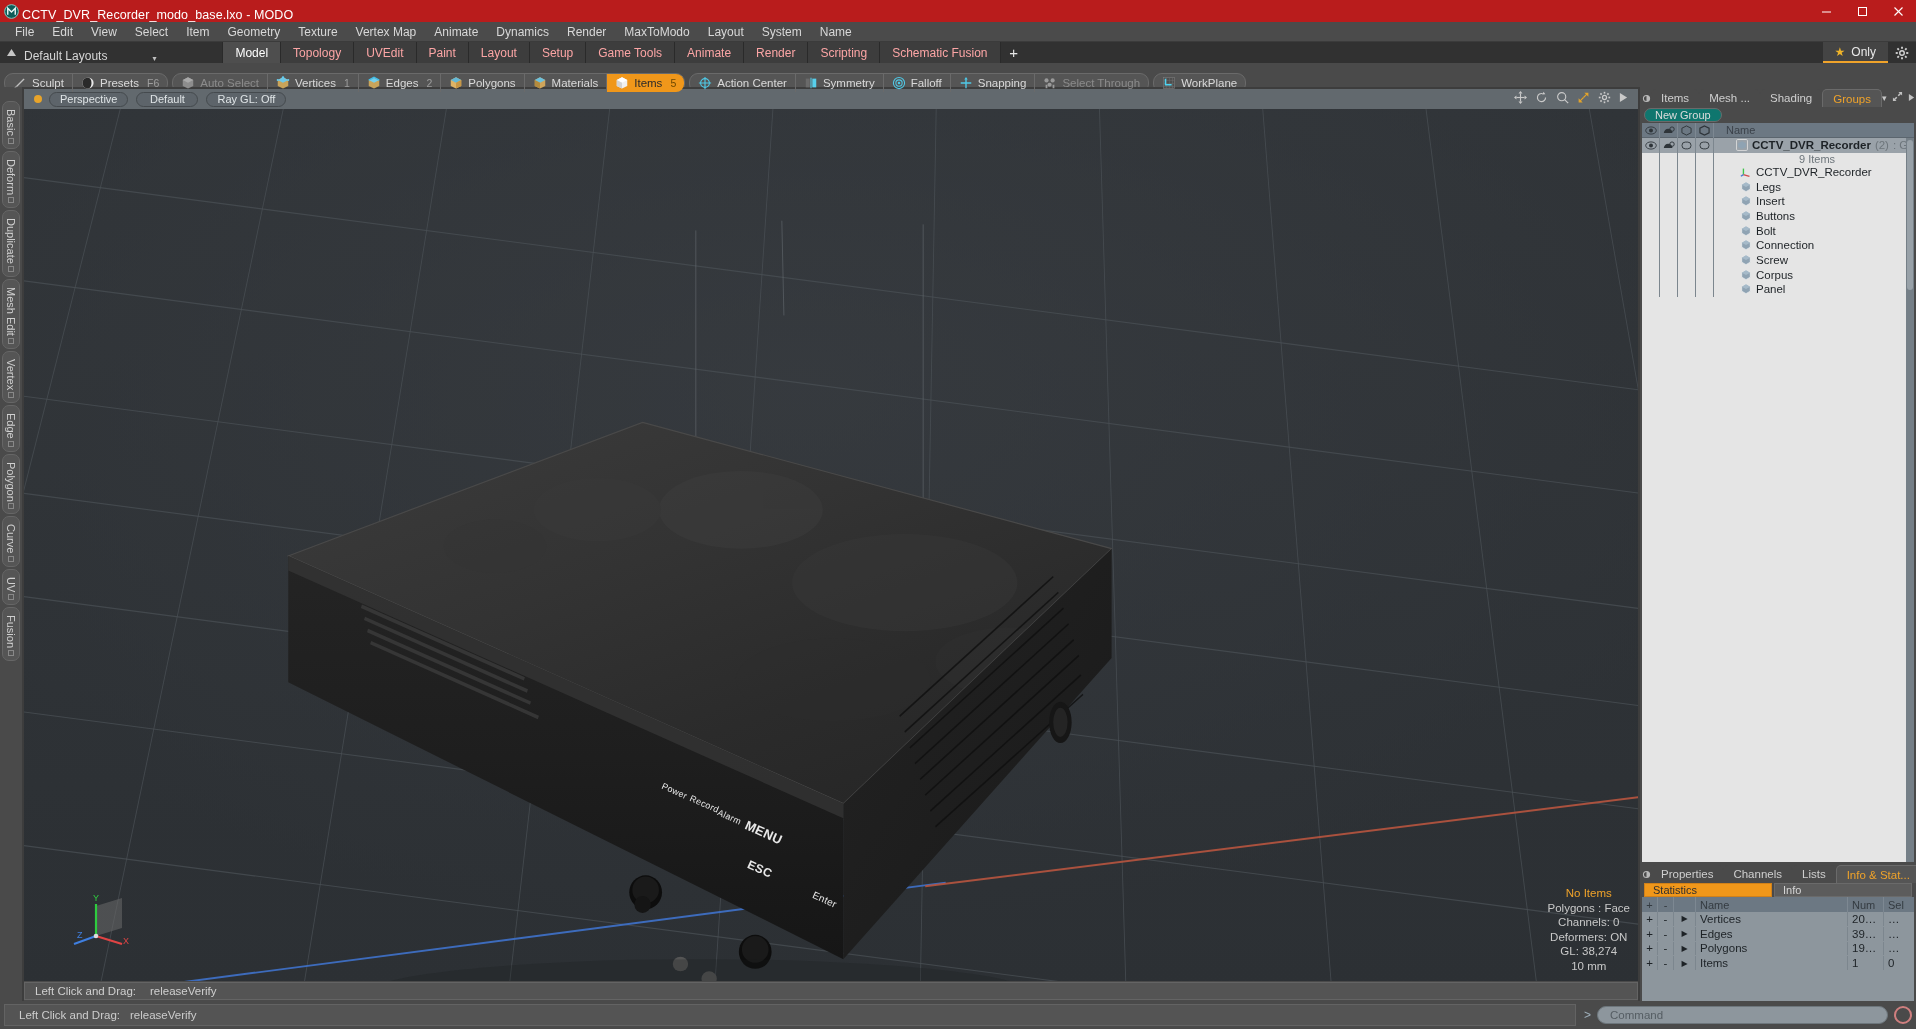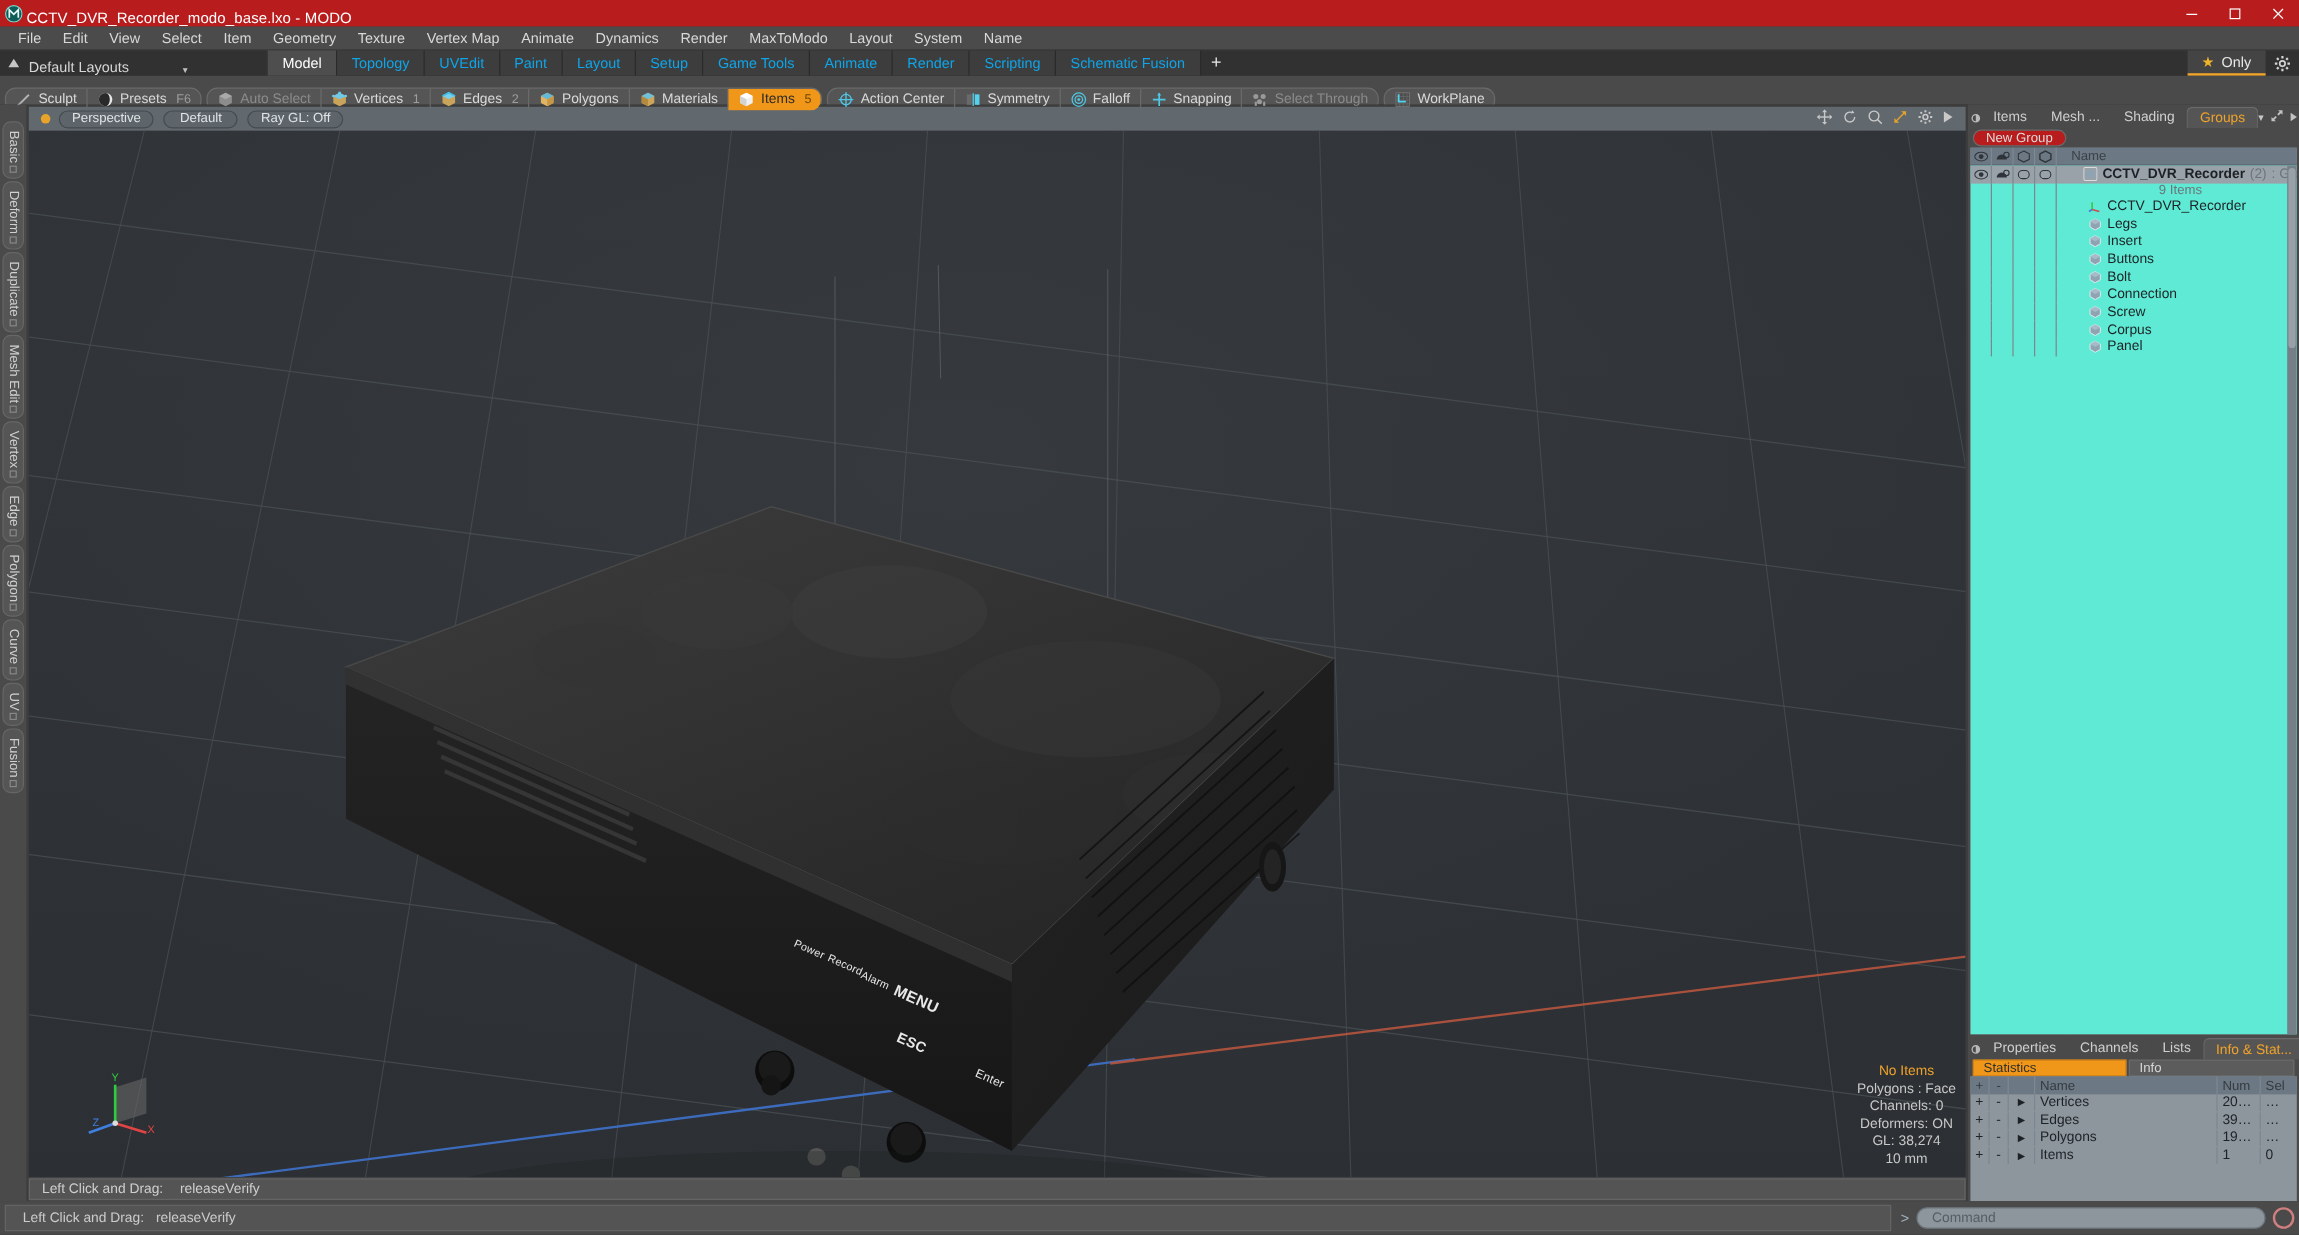--- a/index.html
+++ b/index.html
@@ -30,21 +30,21 @@
   }
   .menu-item{ padding:0 9px; height:20px; line-height:20px; font-size:12px; color:#d8d8d8; white-space:nowrap; }
 
   
   .layoutbar{ height:21px; background:#313131; display:flex; align-items:stretch; flex:0 0 21px; position:relative; }
   .ll-arrow{ width:22px; display:flex; align-items:center; justify-content:center; color:#bdbdbd; }
   .ll-name{ display:flex; align-items:flex-end; padding:0 12px 0 2px; font-size:12px; color:#d6d6d6; white-space:nowrap;gap:40px;}
   .ll-name .carat{ margin-left:5px; font-size:8px; color:#c0c0c0; }
   .lay-tabs{ display:flex; align-items:stretch; margin-left:54px; }
   .lay-tab{
-    padding:0 12px; display:flex; align-items:center; font-size:12px; color:#0ea5e9;
+    padding:0 12px; display:flex; align-items:center; font-size:12px; color:#fca5a5;
     background:#3d3d3d; border-right:1px solid #2a2a2a; white-space:nowrap;
   }
   .lay-tab:first-child{ border-left:1px solid #2a2a2a; }
   .lay-tab.active{ background:#4e4e4e; color:#ffffff; }
   .lay-plus{ width:26px; display:flex; align-items:center; justify-content:center; color:#e6e6e6; font-size:15px; }
   .lay-right{ margin-left:auto; display:flex; align-items:stretch; }
   .only-btn{
     display:flex; align-items:center; gap:6px; padding:0 12px; background:#444;
     border-bottom:2px solid #f0a32a; font-size:12px; color:#e8e8e8;
   }
@@ -114,28 +114,28 @@
   .ptab{
     font-size:11.5px; color:#cfcfcf; padding:0 10px; display:flex; align-items:center;
     border-radius:5px 5px 0 0; background:#4a4a4a; white-space:nowrap;
   }
   .ptab.active{ background:#555; color:#f0a32a; border:1px solid #6a6a6a; border-bottom:none; }
   .ptab-dot{ width:16px; display:flex; align-items:center; justify-content:center; }
   .ptabs-right{ margin-left:auto; display:flex; align-items:center; gap:5px; padding-right:3px; color:#c6c6c6; }
 
   .newgrp-row{ height:16px; background:#4a4a4a; display:flex; align-items:center; padding:1px 0 1px 2px; }
   .newgrp{
-    height:14px; border:1px solid #6a6a6a; border-radius:7px; background:#b91c1c;
+    height:14px; border:1px solid #6a6a6a; border-radius:7px; background:#0f766e;
     font-size:11px; color:#dcdcdc; display:flex; align-items:center; padding:0 10px;
   }
   .tree{ flex:1; background:#848e96; overflow:hidden; display:flex; flex-direction:column; min-height:0; position:relative;}
   .tree-head{ height:15px; flex:0 0 15px; background:#6c7883; display:flex; align-items:center; font-size:11px; color:#2d3338; border-bottom:1px solid #5b656e;}
   .th-ico{ width:18px; display:flex; align-items:center; justify-content:center; border-right:1px solid #7d8892; height:15px;}
   .th-name{ padding-left:12px; color:#3a4149; }
-  .tree-body{ flex:1; overflow:hidden; position:relative; background:#5eead4; }
+  .tree-body{ flex:1; overflow:hidden; position:relative; background:#e5e5e5; }
   .trow{ height:14.7px; display:flex; align-items:center; font-size:11.5px; color:#1d2226; position:relative; }
   .trow .cols{ display:flex; height:100%; }
   .tcol{ width:18px; border-right:1px solid #7c868e; display:flex; align-items:center; justify-content:center; height:100%; }
   .trow.grouprow{ background:#9aa2a9; }
   .tlabel{ display:flex; align-items:center; gap:4px; padding-left:4px; white-space:nowrap; }
   .tlabel.bold{ font-weight:bold; }
   .tmeta{ color:#6d757b; font-weight:normal; }
   .tsub{ padding-left:85px; color:#6d757b; font-size:11px; }
   .tree-scroll{ position:absolute; right:0; top:0; bottom:0; width:8px; background:#757f87; }
   .tree-thumb{ position:absolute; right:1px; top:2px; width:6px; height:150px; background:#98a1a8; border-radius:3px; }

